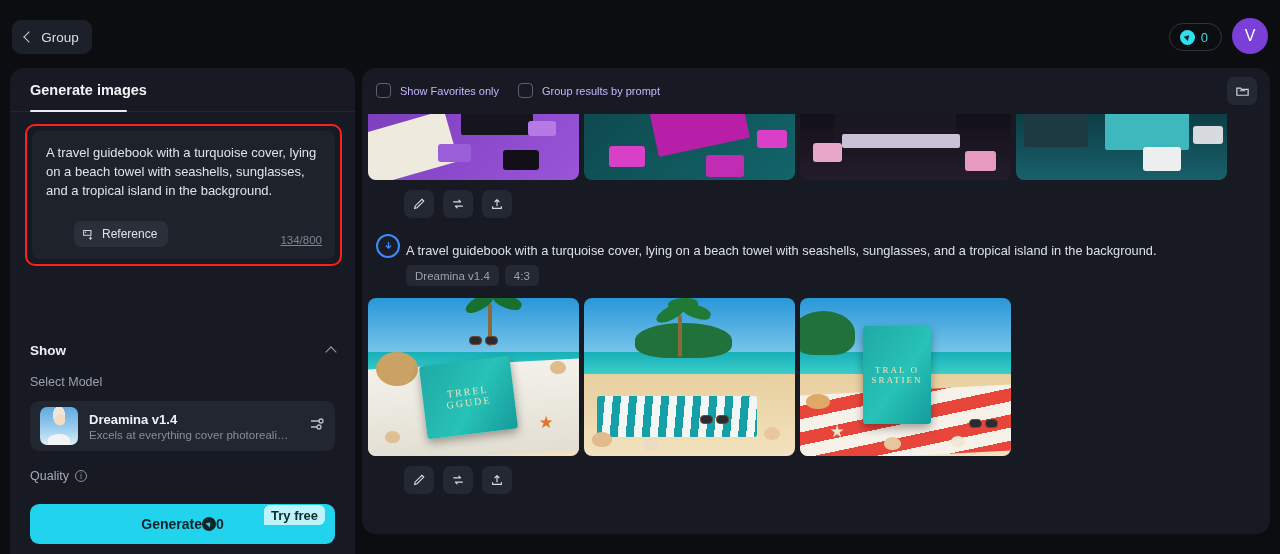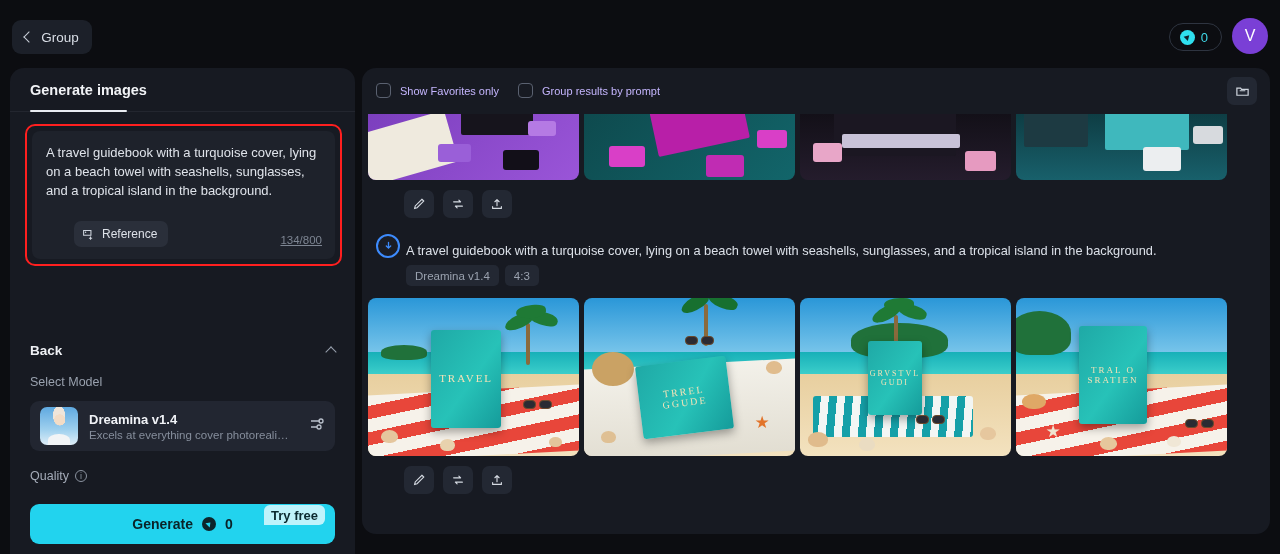--- a/index.html
+++ b/index.html
@@ -155,21 +155,21 @@
   }
   .slider-value { font-size: 13px; font-weight: bold; color: #e9ecf1; }
 
   .generate-bar {
     position: absolute; left: 10px; bottom: 0; width: 345px; height: 60px;
     background: #171a22;
   }
   .generate-btn {
     position: absolute; left: 20px; top: 10px; width: 305px; height: 40px;
     border-radius: 9px; background: #22d3ee; display: flex;
-    align-items: center; justify-content: center; gap: 9px; cursor: pointer;
+    align-items: center; justify-content: center; gap: 0; cursor: pointer;
   }
   .gen-label { font-size: 14px; font-weight: bold; color: #0a2227; }
   .gen-coin {
     width: 14px; height: 14px; border-radius: 50%; background: #0c252b;
     display: flex; align-items: center; justify-content: center;
   }
   .gen-coin .tri {
     width: 0; height: 0; border-left: 4.5px solid #22d3ee;
     border-top: 3px solid transparent; border-bottom: 3px solid transparent;
     transform: rotate(-45deg); margin-left: 1px;
@@ -318,21 +318,21 @@
             <path d="M10.5 10.5v4M8.5 12.5h4" stroke="#cfd5de" stroke-width="1.3" fill="none"></path>
             <circle cx="4.4" cy="5.2" r=".9" fill="#cfd5de"></circle>
           </svg>
           <span class="ref-label">Reference</span>
         </div>
         <div class="counter">134/800</div>
       </div>
     </div>
 
     <div class="section-head" style="top:275px">
-      <span class="section-title">Back</span>
+      <span class="section-title">Show</span>
       <span class="chev-up"></span>
     </div>
     <div class="sub-label" style="top:307px">Select Model</div>
 
     <div class="model-card">
       <div class="model-thumb"></div>
       <div>
         <div class="model-name">Dreamina v1.4</div>
         <div class="model-desc">Excels at everything cover photoreali…</div>
       </div>
@@ -460,45 +460,20 @@
         </div>
         <div class="gen-prompt">A travel guidebook with a turquoise cover, lying on a beach towel with seashells, sunglasses, and a tropical island in the background.</div>
         <div class="tag-row">
           <span class="tag">Dreamina v1.4</span>
           <span class="tag">4:3</span>
         </div>
       </div>
 
       <div class="img-row second" style="margin-top:12px">
 
-        <div class="thumb">
-          <div class="art">
-            <div class="sky"></div>
-              <div class="sea"></div>
-              <div class="sand"></div>
-            <div class="island" style="left:6%;top:30%;width:22%;height:9%"></div>
-            <div class="palm" style="left:70%;top:6%">
-                <div class="trunk" style="left:10px;top:16px"></div>
-              <div class="frond" style="left:-12px;top:8px;transform:rotate(-24deg)"></div>
-              <div class="frond" style="left:12px;top:5px;transform:rotate(18deg)"></div>
-              <div class="frond" style="left:0px;top:-2px;transform:rotate(-4deg)"></div>
-              </div>
-            <div class="stripes-red"></div>
-            <div class="book" style="left:30%;top:20%;width:33%;height:62%">
-              <span class="book-title" style="font-size:11px">TRAVEL</span>
-            </div>
-            <div class="sunglasses" style="right:13%;bottom:30%">
-                <span class="lens"></span>
-                <span class="lens"></span>
-              </div>
-            <div class="shell" style="left:6%;bottom:8%;width:17px;height:13px;background:#e5c69d"></div>
-            <div class="shell" style="left:34%;bottom:3%;width:15px;height:12px;background:#e8d2ad"></div>
-            <div class="shell" style="right:8%;bottom:6%;width:13px;height:10px;background:#e3c49b"></div>
-          </div>
-        </div>
 
         <div class="thumb">
           <div class="art">
             <div class="sky"></div>
               <div class="sea"></div>
               <div class="sand"></div>
             <div class="palm" style="left:52%;top:-4%">
                 <div class="trunk" style="left:10px;top:12px"></div>
               <div class="frond" style="left:-14px;top:5px;transform:rotate(-28deg);background:#17702f"></div>
               <div class="frond" style="left:14px;top:3px;transform:rotate(22deg);background:#17702f"></div>
@@ -524,23 +499,20 @@
               <div class="sea"></div>
               <div class="sand"></div>
             <div class="island" style="left:24%;top:16%;width:46%;height:22%"></div>
             <div class="palm" style="left:40%;top:2%">
                 <div class="trunk" style="left:10px;top:14px"></div>
               <div class="frond" style="left:-13px;top:6px;transform:rotate(-26deg)"></div>
               <div class="frond" style="left:13px;top:4px;transform:rotate(20deg)"></div>
               <div class="frond" style="left:0;top:-3px"></div>
               </div>
             <div class="stripes-teal"></div>
-            <div class="book" style="left:32%;top:27%;width:26%;height:47%">
-              <span class="book-title" style="font-size:8px">GRVSTVL GUDI</span>
-            </div>
             <div class="sunglasses" style="left:55%;bottom:20%">
                 <span class="lens"></span>
                 <span class="lens"></span>
               </div>
             <div class="shell" style="left:4%;bottom:6%;width:20px;height:15px;background:#e0bb8c"></div>
             <div class="shell" style="left:28%;bottom:3%;width:16px;height:13px;background:#eadcc2"></div>
             <div class="shell" style="right:7%;bottom:10%;width:16px;height:13px;background:#e6c79e"></div>
           </div>
         </div>
 

